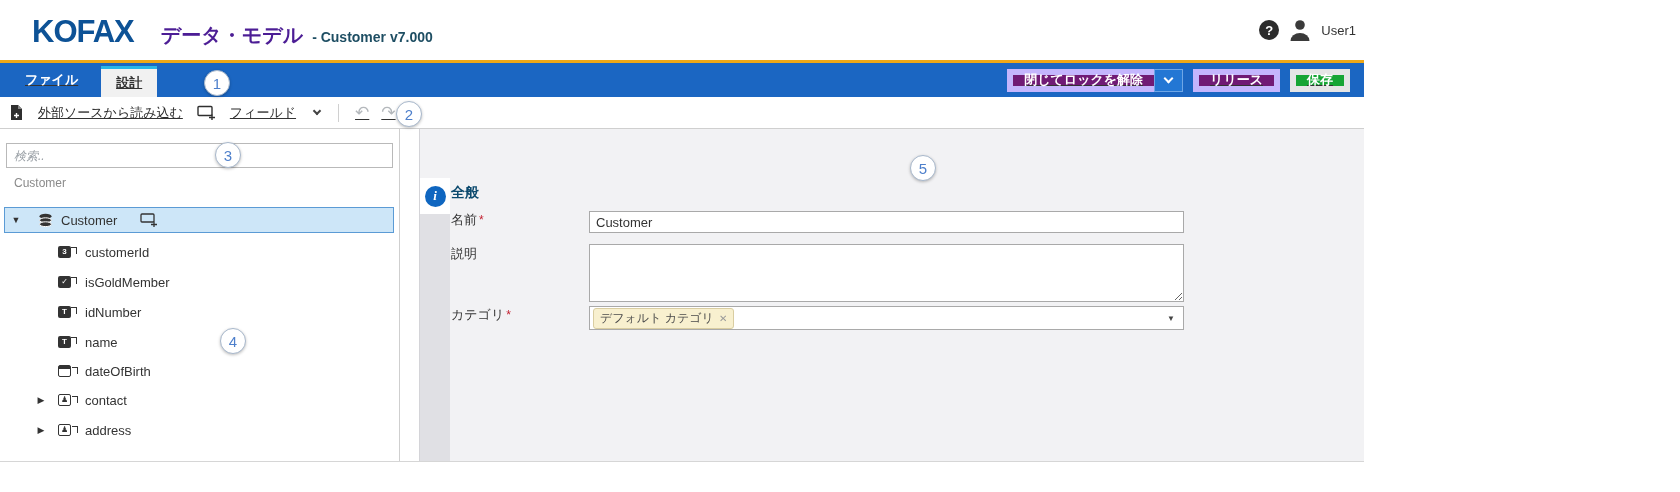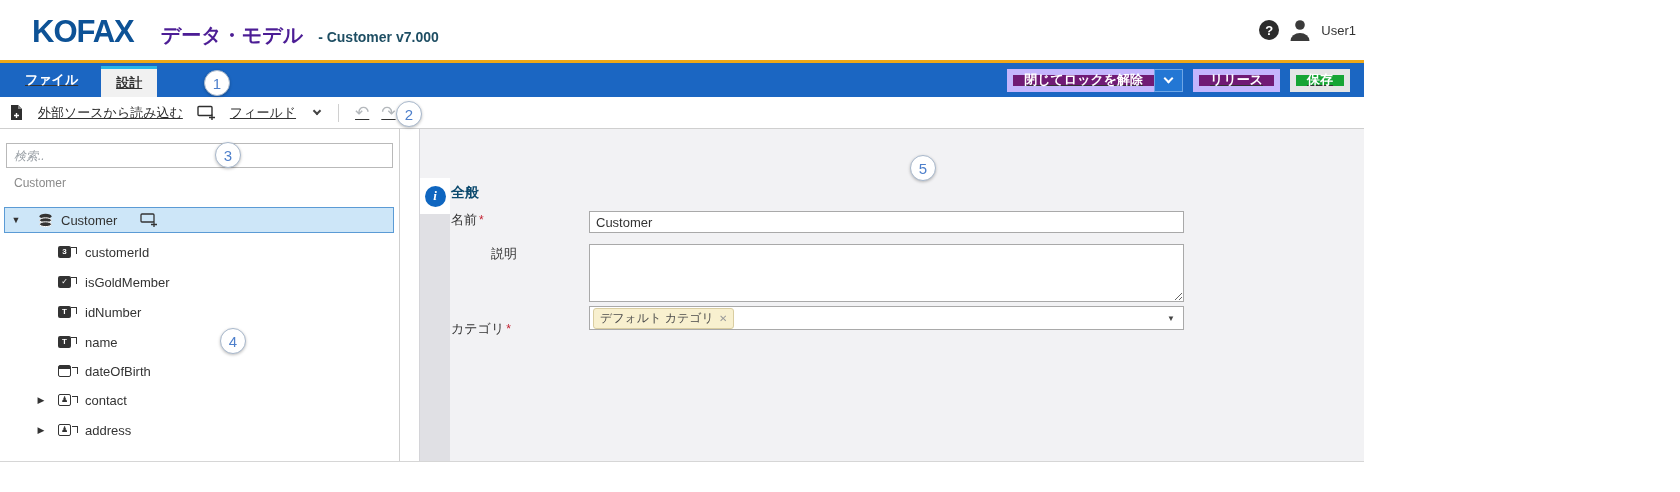--- a/index.html
+++ b/index.html
@@ -4,21 +4,21 @@
 <style>
   * { margin:0; padding:0; box-sizing:border-box; }
   body { font-family:"Liberation Sans","DejaVu Sans",sans-serif; }
   .page { position:relative; width:1364px; height:492px; background:#fff; overflow:hidden; color:#333;text-decoration:underline; }
 
   
   .header { height:60px; position:relative; background:#fff; }
   .brand { position:absolute; left:32px; top:14px; display:flex; align-items:baseline; }
   .logo { font-size:31px; font-weight:bold; letter-spacing:-1px; color:#0d5296; }
   .title { margin-left:27px; font-size:20px; font-weight:bold; color:#4c1d95; }
-  .subtitle { margin-left:15px; font-size:14px; font-weight:bold; color:#1e4e63; }
+  .subtitle { margin-left:9px; font-size:14px; font-weight:bold; color:#1e4e63; }
   .header-right { position:absolute; right:8px; top:0; height:60px; display:flex; align-items:center; gap:8px; }
   .help-ic { width:20px; height:20px; border-radius:50%; background:#2c2c2c; color:#fff; font-size:13px; font-weight:bold; display:flex; align-items:center; justify-content:center; }
   .user-name { font-size:13px; color:#333; }
 
   
   .gold { height:3px; background:#efa817; }
   .bluebar { height:34px; background:#1b66c2; display:flex; align-items:stretch; position:relative; }
   .tabs { display:flex; align-items:stretch; padding-left:25px; }
   .file-tab { color:#fff; font-size:13px; font-weight:bold; display:flex; align-items:center; margin-right:23px; }
   .design-tab { width:56px; margin-top:3px; border-top:3px solid #29b6e8; background:#f1f1f1; color:#333; font-size:13px; font-weight:bold; display:flex; align-items:center; justify-content:center; }
@@ -236,26 +236,26 @@
           <span class="info-ic">i</span>
         </div>
 
         <div class="section-title">全般</div>
 
         <div class="flabel" style="top:82px;">
           <span>名前</span><span class="req">*</span>
         </div>
         <input class="name-input" type="text" value="Customer" style="">
 
-        <div class="flabel" style="top:116px;padding-left:40px;">
+        <div class="flabel" style="top:116px;">
           <span>説明</span>
         </div>
         <textarea class="desc-area" style=""></textarea>
 
-        <div class="flabel" style="top:191px;">
+        <div class="flabel" style="top:177px;">
           <span>カテゴリ</span><span class="req">*</span>
         </div>
         <div class="combo">
           <span class="tag">
             <span>デフォルト カテゴリ</span>
             <span class="tag-x">✕</span>
           </span>
           <span class="combo-caret">▼</span>
         </div>
       </div>

